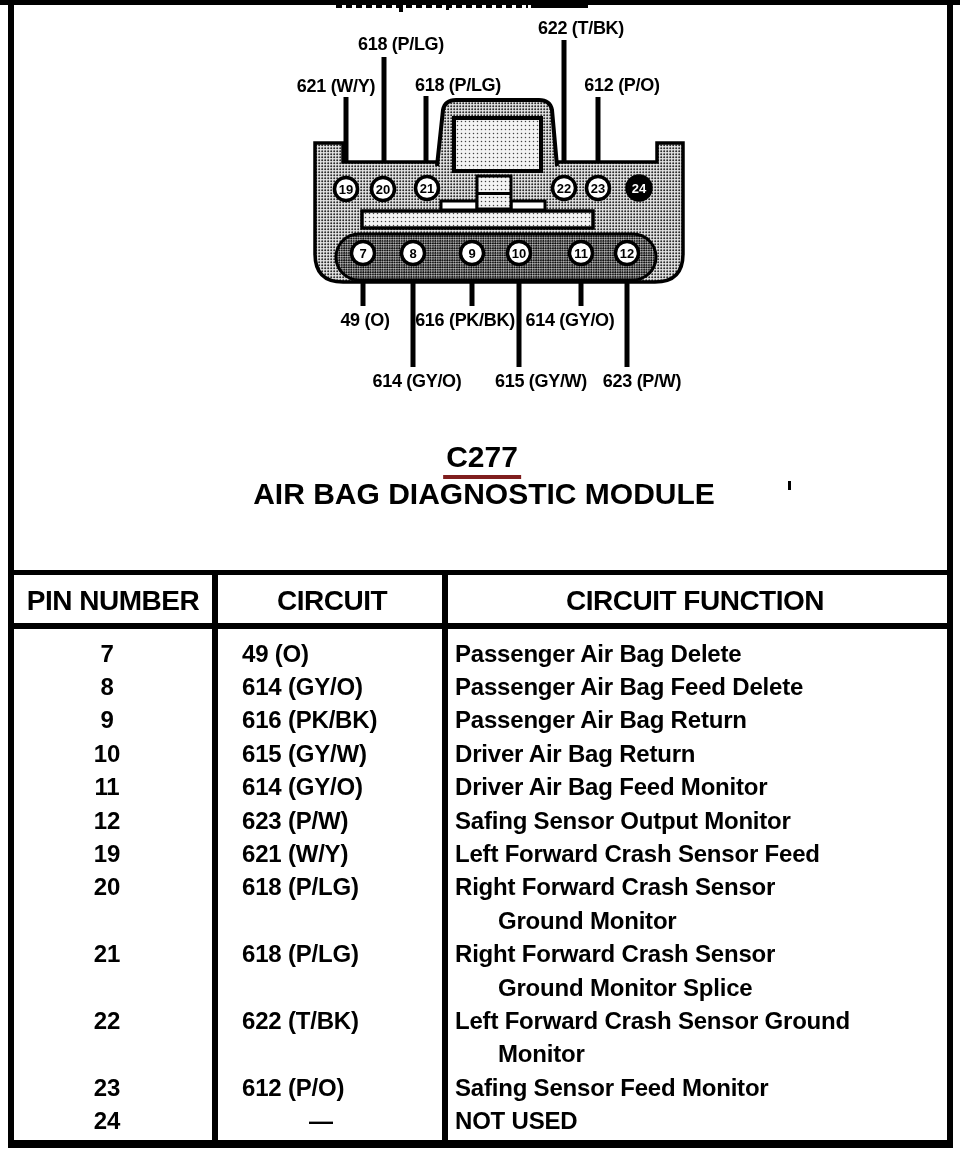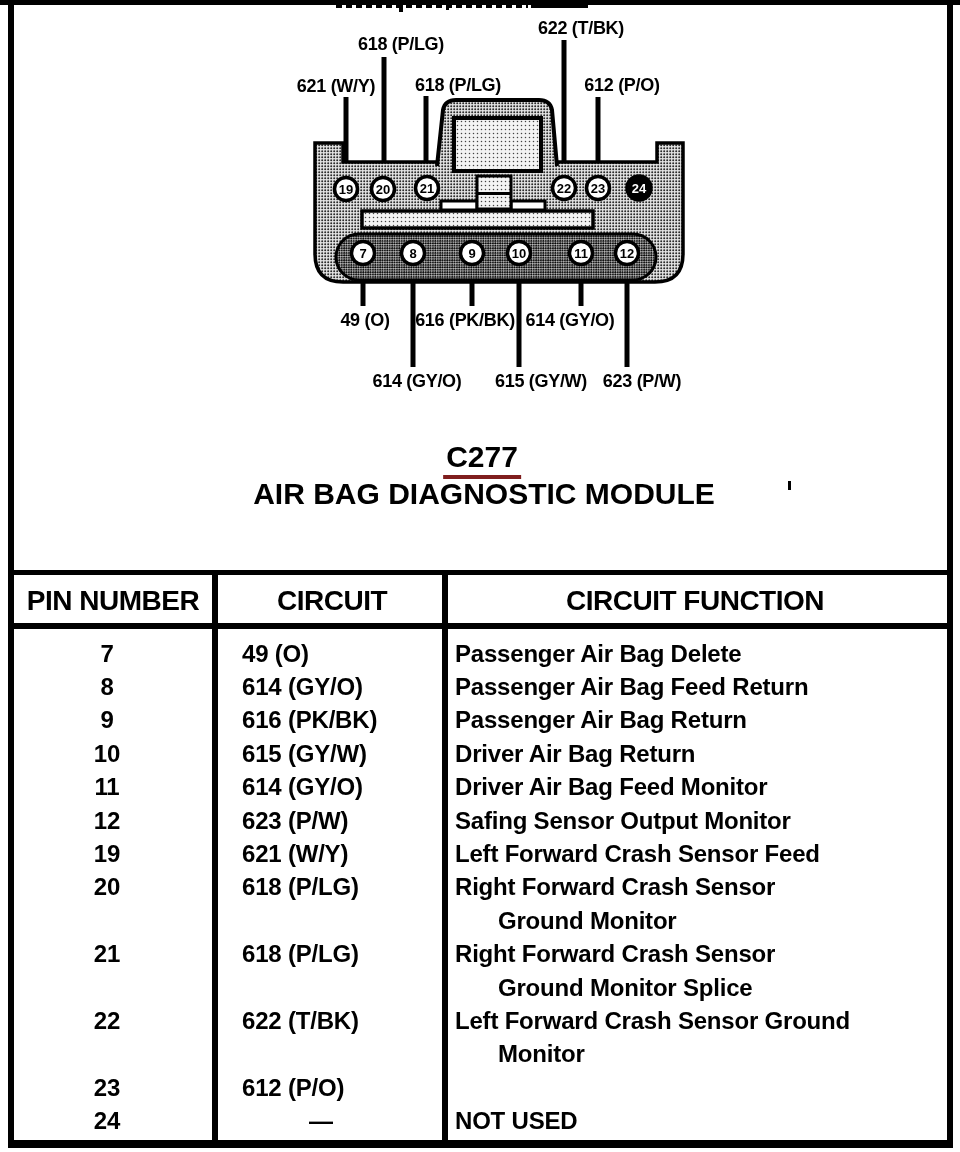--- a/index.html
+++ b/index.html
@@ -163,21 +163,21 @@
 
 <div class="abs" id="table-lines">
     <div class="tline">
       <div class="c1">7</div>
       <div class="c2">49 (O)</div>
       <div class="c3">Passenger Air Bag Delete</div>
     </div>
     <div class="tline">
       <div class="c1">8</div>
       <div class="c2">614 (GY/O)</div>
-      <div class="c3">Passenger Air Bag Feed Return</div>
+      <div class="c3">Passenger Air Bag Feed Delete</div>
     </div>
     <div class="tline">
       <div class="c1">9</div>
       <div class="c2">616 (PK/BK)</div>
       <div class="c3">Passenger Air Bag Return</div>
     </div>
     <div class="tline">
       <div class="c1">10</div>
       <div class="c2">615 (GY/W)</div>
       <div class="c3">Driver Air Bag Return</div>
@@ -223,19 +223,20 @@
       <div class="c3">Left Forward Crash Sensor Ground</div>
     </div>
     <div class="tline">
       <div class="c1"></div>
       <div class="c2"></div>
       <div class="c3 cont">Monitor</div>
     </div>
     <div class="tline">
       <div class="c1">23</div>
       <div class="c2">612 (P/O)</div>
+      <div class="c3">Safing Sensor Feed Monitor</div>
     </div>
     <div class="tline">
       <div class="c1">24</div>
       <div class="c2 dash">—</div>
       <div class="c3">NOT USED</div>
     </div>
   </div>
 
 </body></html>

